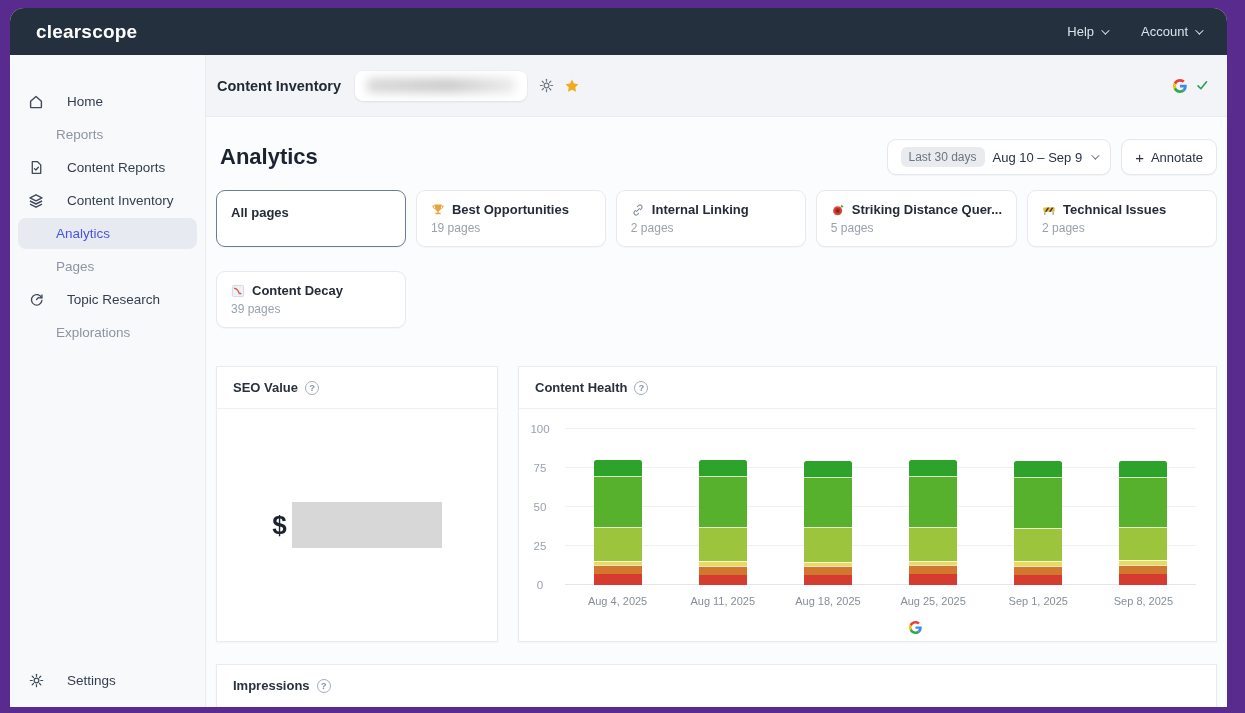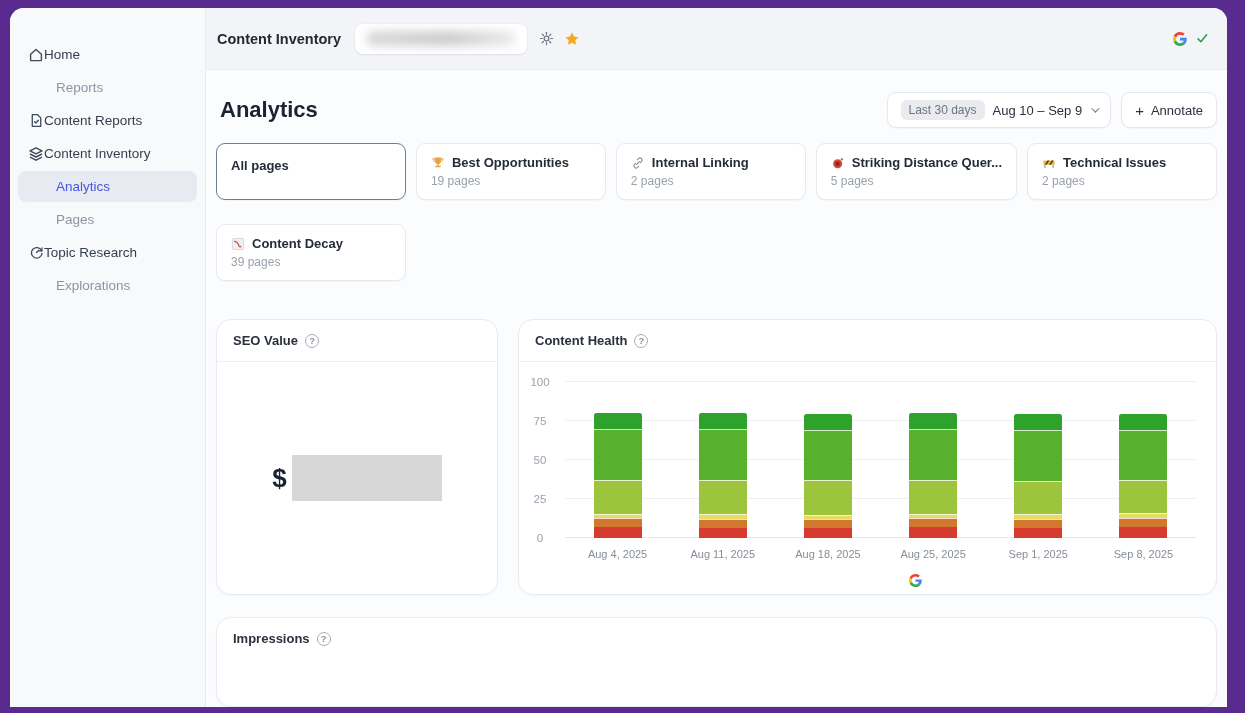--- a/index.html
+++ b/index.html
@@ -11,21 +11,21 @@
   
   .topbar { height:47px; background:#24303e; display:flex; align-items:center; padding:0 26px; flex:0 0 auto; }
   .logo { color:#fff; font-size:19px; font-weight:700; letter-spacing:.2px; }
   .topbar .spacer { flex:1; }
   .topnav-item { color:#dbe2ea; font-size:13px; margin-left:34px; display:flex; align-items:center; gap:7px; cursor:pointer; }
   .chev { width:6px; height:6px; border-right:1.5px solid currentColor; border-bottom:1.5px solid currentColor;
           transform:rotate(45deg) translateY(-2px); display:inline-block; }
   
   .body { flex:1; display:flex; min-height:0; }
   .sidebar { width:196px; background:#f8f9fb; border-right:1px solid #e9ebef; display:flex; flex-direction:column; padding:30px 8px 10px 8px; flex:0 0 auto; }
-  .side-item { display:flex; align-items:center; gap:0; height:31px; padding:0 10px; margin:1px 0; font-size:13.5px;
+  .side-item { display:flex; align-items:center; gap:23px; height:31px; padding:0 10px; margin:1px 0; font-size:13.5px;
                color:#343e4e; font-weight:500; border-radius:8px; cursor:pointer; }
   .side-item .sicon { width:16px; height:16px; display:flex; align-items:center; justify-content:center; color:#3f4a5a; flex:0 0 auto; }
   .side-item.sub { padding-left:38px; color:#8d95a3; font-weight:400; }
   .side-item.active { background:#e8eaf1; color:#4855e4; font-weight:500; }
   .side-item.settings { margin-top:auto; }
   
   .main { flex:1; display:flex; flex-direction:column; min-width:0; }
   .page-header { height:62px; background:#f3f4f7; border-bottom:1px solid #eaecf0; display:flex; align-items:center; padding:0 18px 0 11px; flex:0 0 auto; }
   .ph-title { font-size:14.5px; font-weight:700; color:#222a36; margin-right:14px; }
   .ws-pill { width:172px; height:30px; background:#fff; border-radius:8px; box-shadow:0 1px 2px rgba(30,40,60,.08), 0 0 0 1px #eef0f3; overflow:hidden; cursor:pointer; }
@@ -47,21 +47,21 @@
   
   .cards { margin-top:15px; display:grid; grid-template-columns:repeat(5,1fr); gap:24px 10px; }
   .fcard { background:#fff; border:1px solid #e7e9ee; border-radius:9px; height:57px; padding:11px 14px; cursor:pointer;
            box-shadow:0 1px 1px rgba(30,40,60,.03); }
   .fcard.selected { border:1.5px solid #6b7c93; }
   .fcard .t { font-size:13px; font-weight:600; color:#252c38; display:flex; align-items:center; gap:7px; white-space:nowrap; overflow:hidden; }
   .fcard .c { font-size:12px; color:#9aa1ac; margin-top:4px; }
   .fcard .cicon { width:14px; height:14px; flex:0 0 auto; display:inline-flex; }
   
   .panels { margin-top:38px; display:flex; gap:20px; align-items:stretch; }
-  .panel { background:#fff; border:1px solid #e9ebf0; border-radius:15px; box-shadow:0 1px 2px rgba(30,40,60,.04); }
+  .panel { background:#fff; border:1px solid #e9ebf0; border-radius:0; box-shadow:0 1px 2px rgba(30,40,60,.04); }
   .panel-head { padding:13px 16px; border-bottom:1px solid #eef0f4; display:flex; align-items:center; gap:7px; }
   .panel-title { font-size:13px; font-weight:700; color:#2a313d; }
   .qmark { width:14px; height:14px; border:1.2px solid #a6adb8; border-radius:50%; color:#8a93a0; font-size:9.5px;
            display:inline-flex; align-items:center; justify-content:center; cursor:pointer; font-weight:700; }
   .seo-panel { width:282px; flex:0 0 auto; display:flex; flex-direction:column; }
   .seo-body { flex:1; display:flex; align-items:center; justify-content:center; gap:5px; }
   .dollar { font-size:26px; font-weight:700; color:#1b2330; }
   .redacted { width:150px; height:46px; background:#d7d7d7; }
   .health-panel { flex:1; height:276px; display:flex; flex-direction:column; position:relative; }
   .ch-body { flex:1; position:relative; }
@@ -81,20 +81,32 @@
   
   .impressions { margin-top:22px; height:90px; display:flex; flex-direction:column; }
   .imp-head { border-bottom:none; }
   svg { display:block; }
 </style>
 </head>
 <body>
 
 <div class="app">
 
+  <div class="topbar">
+    <div class="logo">clearscope</div>
+    <div class="spacer"></div>
+    <div class="topnav-item">
+      <span>Help</span>
+      <span class="chev"></span>
+    </div>
+    <div class="topnav-item">
+      <span>Account</span>
+      <span class="chev"></span>
+    </div>
+  </div>
 
   <div class="body">
 
     <div class="sidebar">
       <div class="side-item">
         <span class="sicon">
           <svg width="16" height="16" viewBox="0 0 16 16" fill="none" stroke="currentColor" stroke-width="1.4" stroke-linejoin="round">
               <path d="M2.6 7.3 8 2.4l5.4 4.9v5.6a.7.7 0 0 1-.7.7H3.3a.7.7 0 0 1-.7-.7z"></path>
             </svg>
         </span>
@@ -135,20 +147,36 @@
               <path d="M13.8 3.2v3h-3"></path>
               <path d="M8 8l2.2-2.2"></path>
             </svg>
         </span>
         <span>Topic Research</span>
       </div>
       <div class="side-item sub">
         <span>Explorations</span>
       </div>
 
+      <div class="side-item settings">
+        <span class="sicon">
+          <svg width="15" height="15" viewBox="0 0 20 20" fill="none" stroke="currentColor" stroke-width="1.6" stroke-linecap="round">
+              <circle cx="10" cy="10" r="3.1"></circle>
+              <line x1="10" y1="1.8" x2="10" y2="4.4"></line>
+              <line x1="10" y1="15.6" x2="10" y2="18.2"></line>
+              <line x1="1.8" y1="10" x2="4.4" y2="10"></line>
+              <line x1="15.6" y1="10" x2="18.2" y2="10"></line>
+              <line x1="4.2" y1="4.2" x2="6" y2="6"></line>
+              <line x1="14" y1="14" x2="15.8" y2="15.8"></line>
+              <line x1="15.8" y1="4.2" x2="14" y2="6"></line>
+              <line x1="4.2" y1="15.8" x2="6" y2="14"></line>
+            </svg>
+        </span>
+        <span>Settings</span>
+      </div>
     </div>
 
     <div class="main">
 
       <div class="page-header">
         <span class="ph-title">Content Inventory</span>
         <div class="ws-pill">
           <div class="ws-blur"></div>
         </div>
         <div class="ph-icons">

